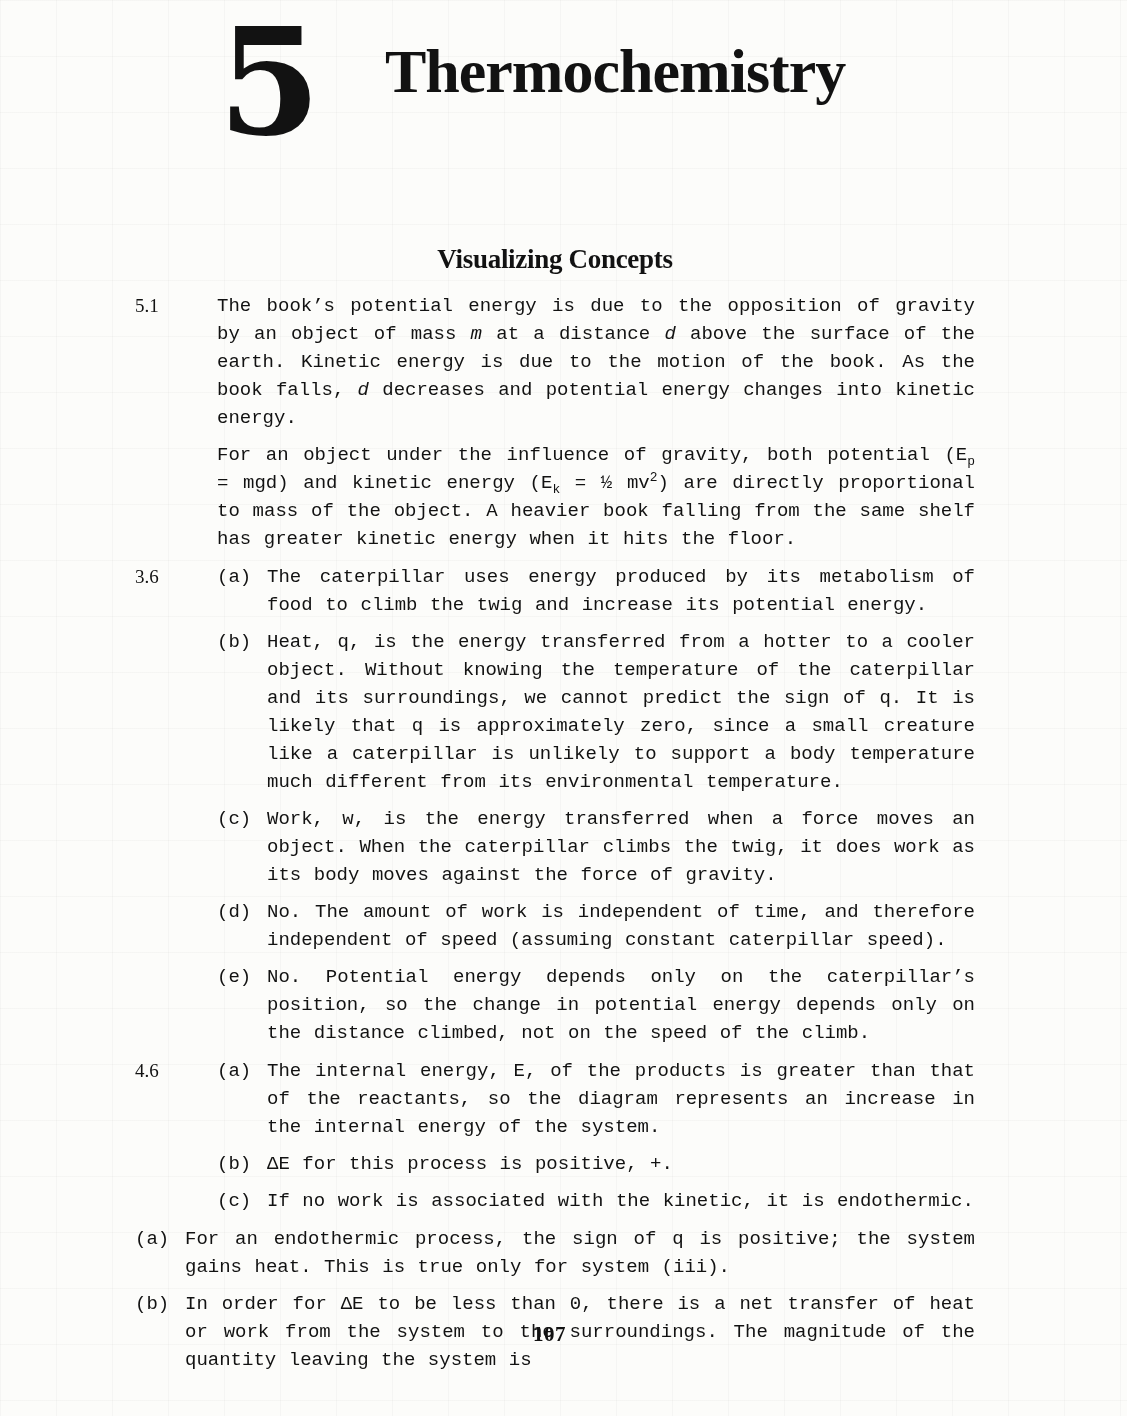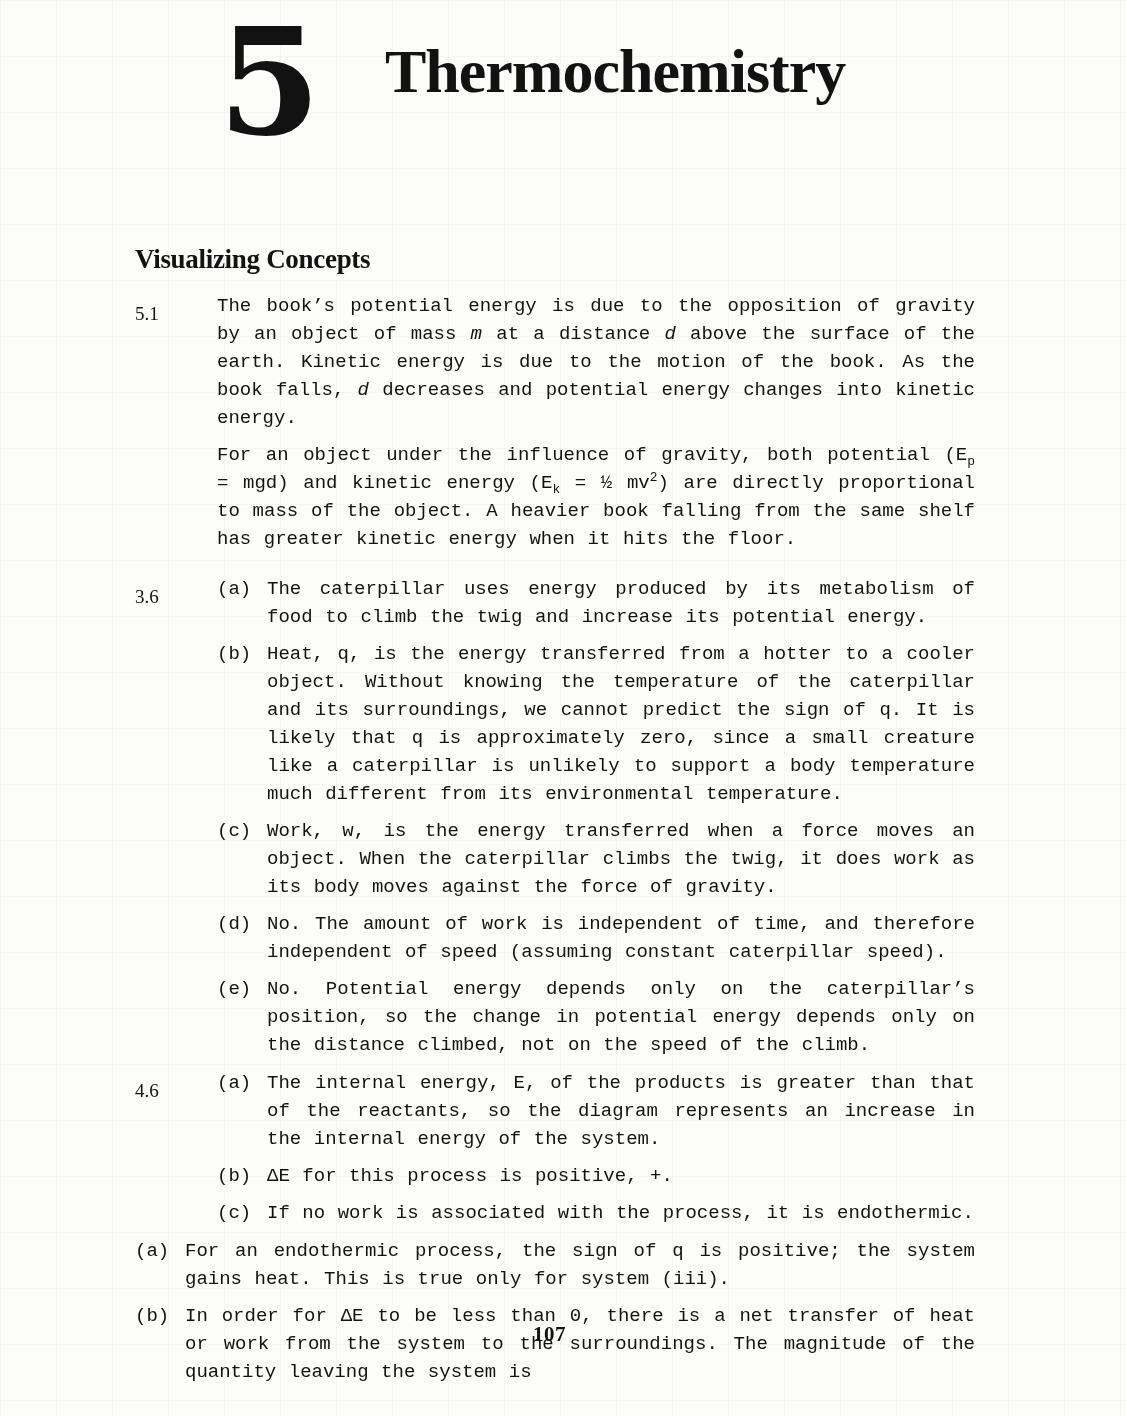--- a/index.html
+++ b/index.html
@@ -31,28 +31,29 @@
   .chapter-title {
     font-size:62px; line-height:62px; font-weight:bold;
     margin:32px 0 0 66px; letter-spacing:-1px;
     font-family:"Liberation Serif", serif;
   }
 
   .section-heading {
     margin:82px 0 0 0;
     font-size:27px; line-height:34px; font-weight:bold;
     letter-spacing:-0.3px;
+    text-align:center;
   }
 
   .problems { margin-top:16px; font-size:19px; line-height:28px; }
   .problem { display:flex; margin-bottom:10px; }
-  .prob-num { width:82px; flex:0 0 82px;margin-top:8px; }
+  .prob-num { width:82px; flex:0 0 82px; }
   .prob-body { flex:1;font-family:Liberation Mono, monospace; }
   .para { margin:0 0 9px 0; text-align:justify; word-spacing:0.06em; }
-  .para:last-child { margin-bottom:12px; }
+  .para:last-child { margin-bottom:0; }
   .item { display:flex; margin-bottom:9px; }
   .item:last-child { margin-bottom:0; }
   .item-label { width:50px; flex:0 0 50px; }
   .item-text { flex:1; text-align:justify; word-spacing:0.06em; }
   sub { font-size:0.68em; line-height:0; }
   sup { font-size:0.68em; line-height:0; }
   i { font-style:italic; }
 
   .page-number {
     position:absolute; left:0; right:28px; top:1322px;
@@ -116,21 +117,21 @@
           <div class="item">
             <div class="item-label">(a)</div>
             <div class="item-text">The internal energy, E, of the products is greater than that of the reactants, so the diagram represents an increase in the internal energy of the system.</div>
           </div>
           <div class="item">
             <div class="item-label">(b)</div>
             <div class="item-text">ΔE for this process is positive, +.</div>
           </div>
           <div class="item">
             <div class="item-label">(c)</div>
-            <div class="item-text">If no work is associated with the process, it is endothermic.</div>
+            <div class="item-text">If no work is associated with the kinetic, it is endothermic.</div>
           </div>
         </div>
       </section>
 
       <section class="problem">
         <div class="prob-body">
           <div class="item">
             <div class="item-label">(a)</div>
             <div class="item-text">For an endothermic process, the sign of q is positive; the system gains heat. This is true only for system (iii).</div>
           </div>

